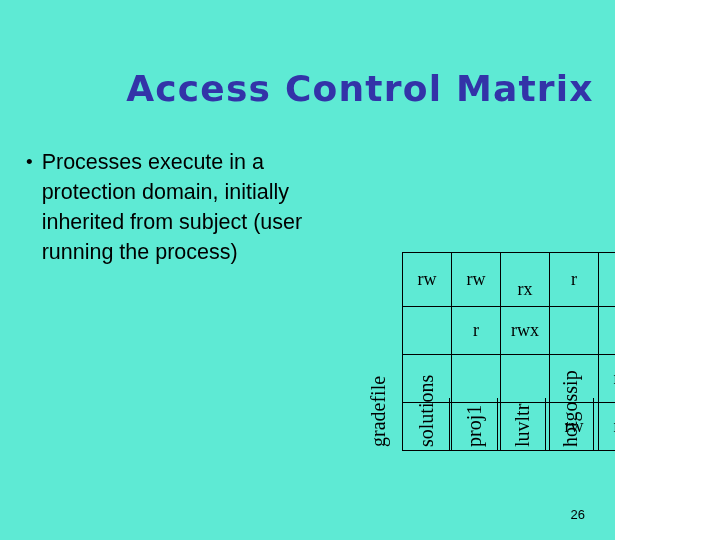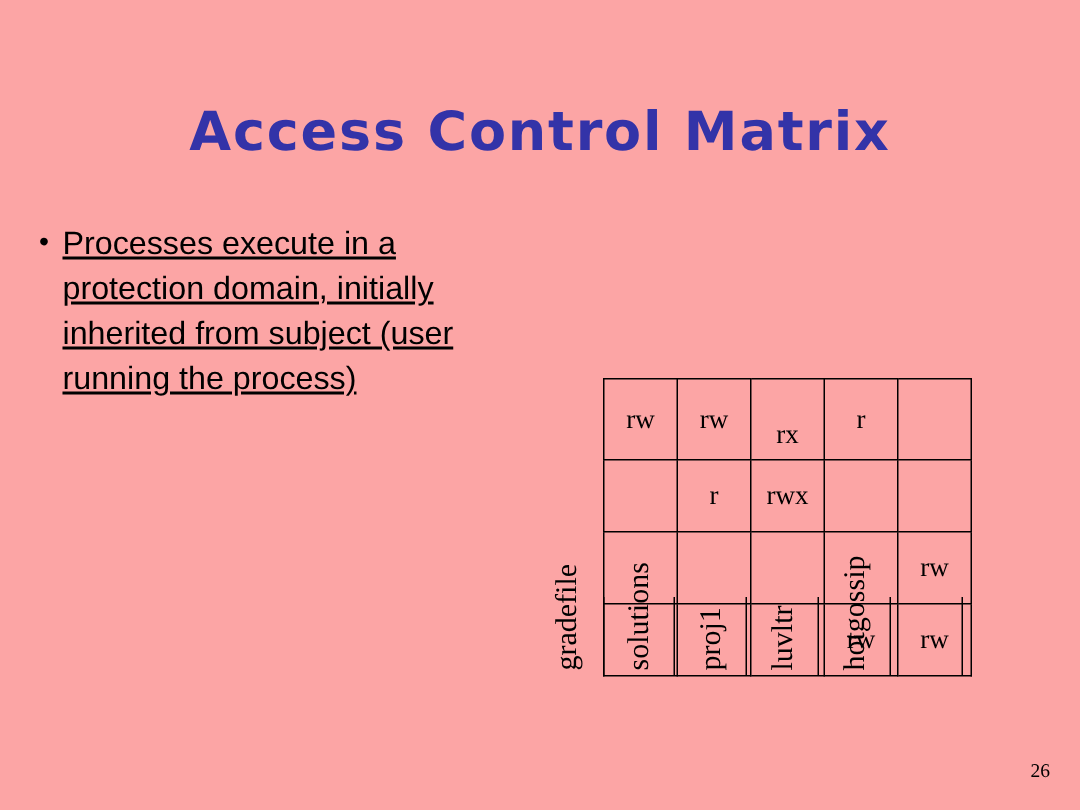--- a/index.html
+++ b/index.html
@@ -2,23 +2,23 @@
 <html><head>
 <meta charset="utf-8">
 <style>
   html, body {
     margin: 0;
     padding: 0;
     background: #ffffff;
   }
   #slide {
     position: relative;
-    width: 720px;
+    width: 615px;
     height: 540px;
-    background: #fca5a5;
+    background: #5eead4;
     overflow: hidden;
     font-family: "Liberation Serif", serif;
   }
 
   
   #slide-title {
     position: absolute;
     left: 0;
     top: 68px;
     width: 720px;
@@ -46,21 +46,20 @@
     line-height: 30px;
   }
   #bullet-marker {
     flex: 0 0 auto;
     font-size: 19px;
     line-height: 30px;
   }
   #bullet-text {
     flex: 1 1 auto;
     white-space: pre-line;
-    text-decoration: underline;
   }
 
   
   #matrix {
     position: absolute;
     left: 330px;
     top: 120px;
     width: 320px;
     height: 330px;
   }
@@ -147,23 +146,23 @@
     padding-right: 3px;
     font-family: "Liberation Serif", serif;
     font-size: 21px;
     color: #000;
     white-space: nowrap;
   }
 
   
   #page-number {
     position: absolute;
-    right: 20px;
+    right: 30px;
     bottom: 18px;
-    font-family: Liberation Serif, serif;
+    font-family: Liberation Sans, sans-serif;
     font-size: 13px;
     color: #000;
   }
 </style>
 </head>
 <body>
 
 <div id="slide">
 
   <div id="slide-title">Access Control Matrix</div>

